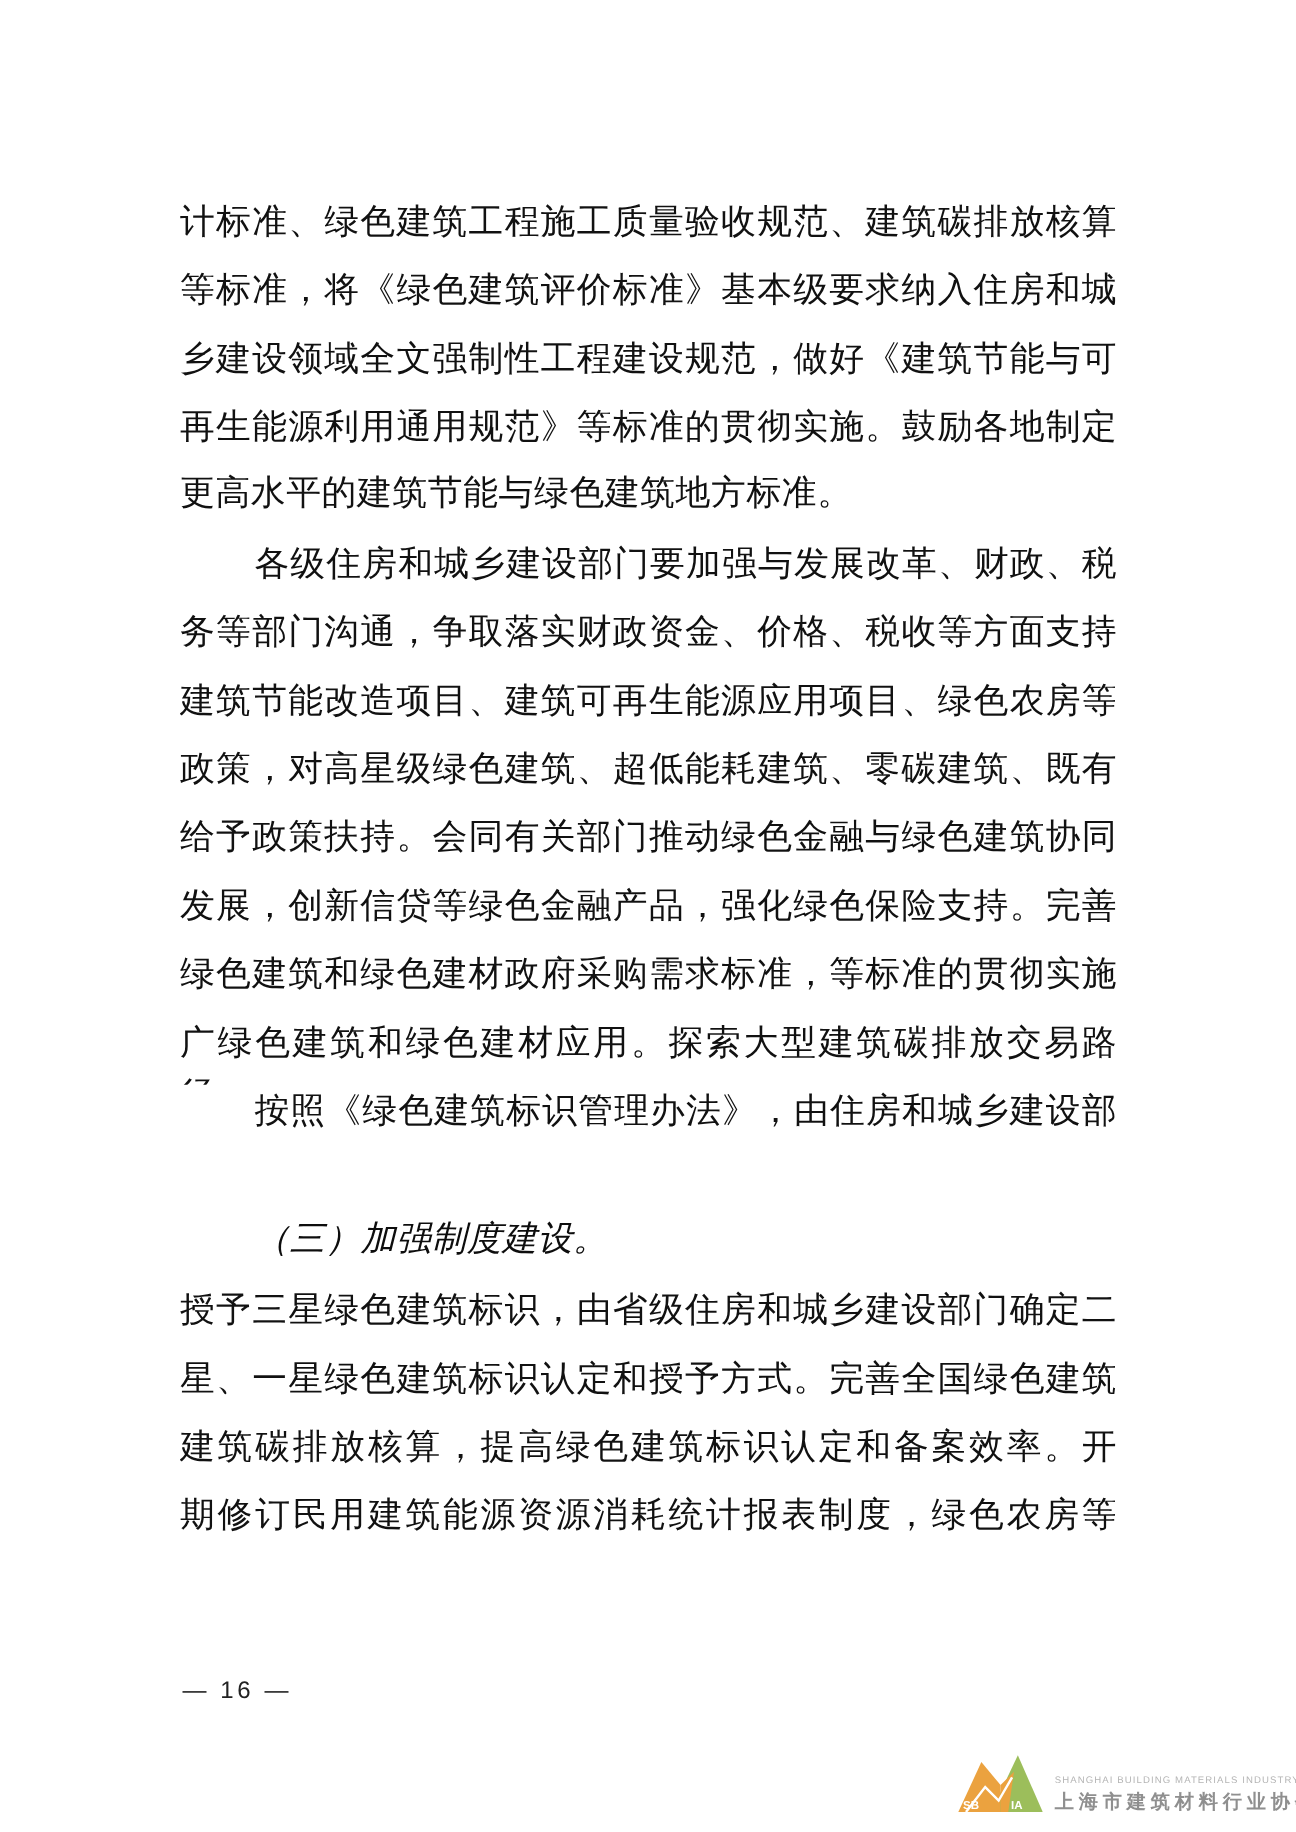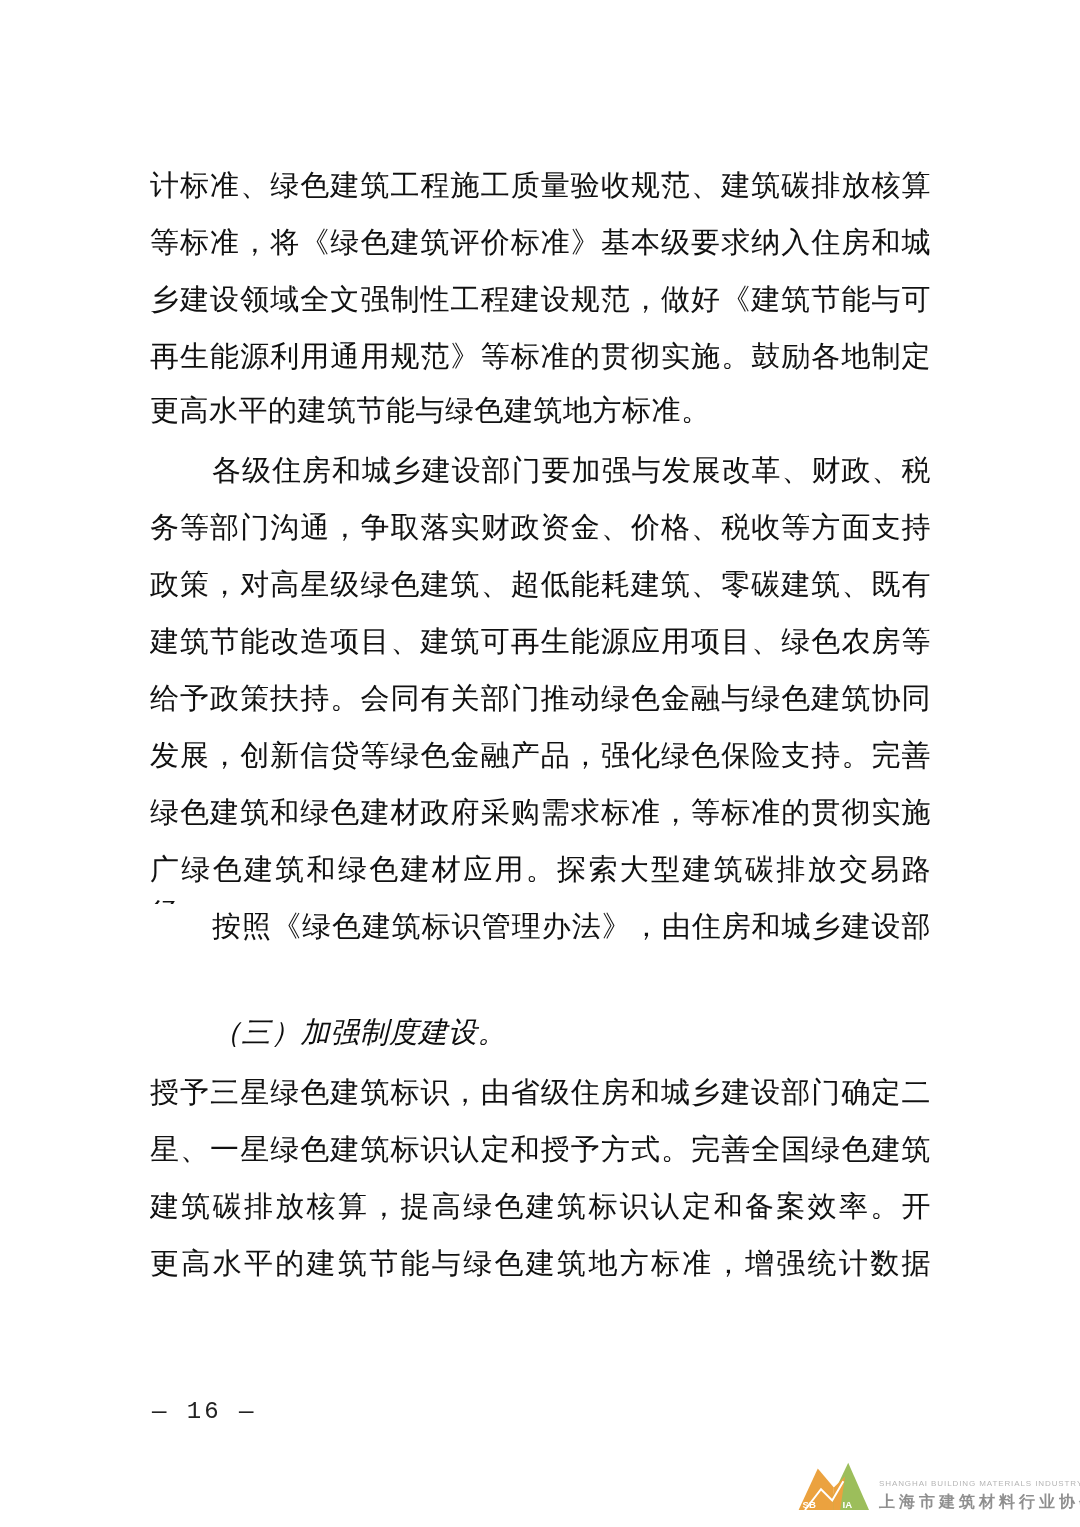--- a/index.html
+++ b/index.html
@@ -48,24 +48,24 @@
     font-style: italic;
     color: #0d0d0d;
   }
   .line.gap-before {
     margin-top: 52px;
   }
   .footer-page-number {
     position: absolute;
     left: 152px;
     top: 1398px;
-    font-size: 24px;
+    font-size: 20px;
     letter-spacing: 3px;
     color: #222222;
-    font-family: Liberation Mono, monospace;
+    font-family: Liberation Sans, sans-serif;
   }
   .assoc-logo {
     position: absolute;
     left: 797px;
     top: 1452px;
     display: flex;
     align-items: flex-end;
     gap: 10px;
   }
   .logo-mark {
@@ -102,32 +102,32 @@
 <div class="page">
 
   <div class="doc-body">
       <div class="line">计标准、绿色建筑工程施工质量验收规范、建筑碳排放核算</div>
       <div class="line">等标准，将《绿色建筑评价标准》基本级要求纳入住房和城</div>
       <div class="line">乡建设领域全文强制性工程建设规范，做好《建筑节能与可</div>
       <div class="line">再生能源利用通用规范》等标准的贯彻实施。鼓励各地制定</div>
       <div class="line no-justify">更高水平的建筑节能与绿色建筑地方标准。</div>
       <div class="line indent">各级住房和城乡建设部门要加强与发展改革、财政、税</div>
       <div class="line">务等部门沟通，争取落实财政资金、价格、税收等方面支持</div>
+      <div class="line">建筑节能改造项目、建筑可再生能源应用项目、绿色农房等</div>
       <div class="line">政策，对高星级绿色建筑、超低能耗建筑、零碳建筑、既有</div>
-      <div class="line">建筑节能改造项目、建筑可再生能源应用项目、绿色农房等</div>
       <div class="line">给予政策扶持。会同有关部门推动绿色金融与绿色建筑协同</div>
       <div class="line">发展，创新信贷等绿色金融产品，强化绿色保险支持。完善</div>
       <div class="line">绿色建筑和绿色建材政府采购需求标准，等标准的贯彻实施</div>
       <div class="line">广绿色建筑和绿色建材应用。探索大型建筑碳排放交易路径。</div>
       <div class="line indent">按照《绿色建筑标识管理办法》，由住房和城乡建设部</div>
       <div class="line heading indent no-justify gap-before">（三）加强制度建设。</div>
       <div class="line">授予三星绿色建筑标识，由省级住房和城乡建设部门确定二</div>
       <div class="line">星、一星绿色建筑标识认定和授予方式。完善全国绿色建筑</div>
       <div class="line">建筑碳排放核算，提高绿色建筑标识认定和备案效率。开</div>
-      <div class="line">更高水平的建筑节能与绿色建筑地方标准，增强统计数据</div>
+      <div class="line">期修订民用建筑能源资源消耗统计报表制度，绿色农房等</div>
     </div>
 
   <div class="footer-page-number">— 16 —</div>
 
   <div class="assoc-logo">
     <svg class="logo-mark" width="72" height="68" viewBox="0 0 90 68">
       <polygon points="36,64 64,5 90,64" fill="#9CBE5B"></polygon>
       <polygon points="2,64 26,12 46,36 46,64" fill="#EBA23F"></polygon>
       <polygon points="46,64 46,36 60,22 54,64" fill="#EBA23F"></polygon>
       <polyline points="10,64 30,38 44,52 58,28" fill="none" stroke="#ffffff" stroke-width="2.5"></polyline>

